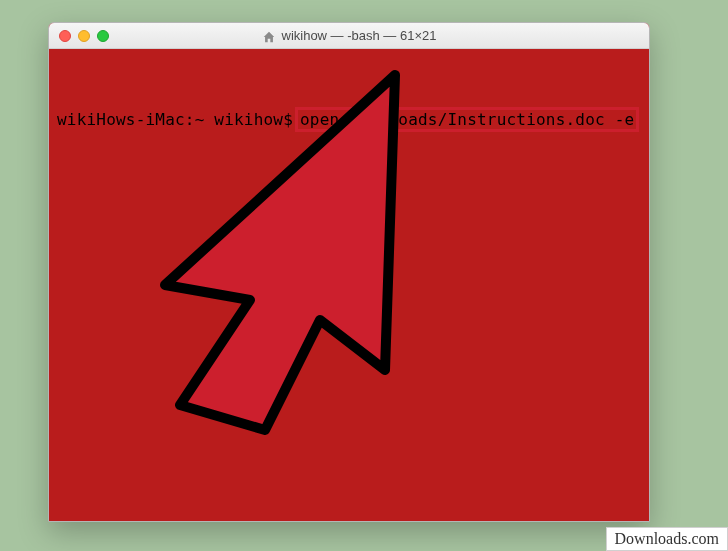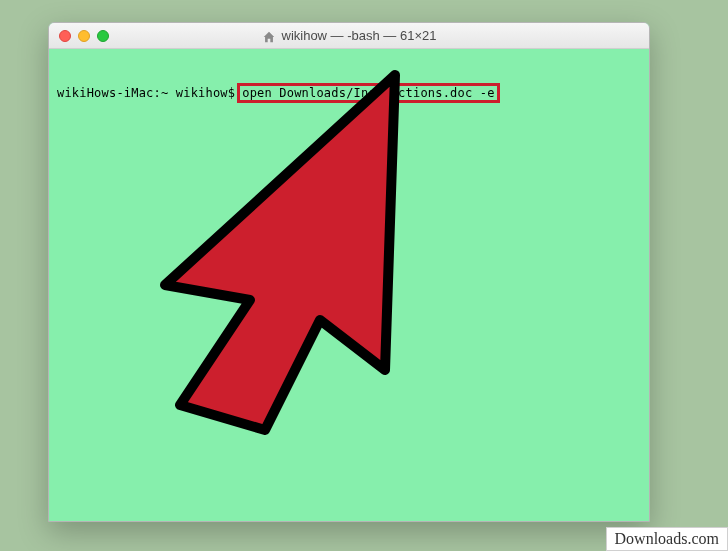--- a/index.html
+++ b/index.html
@@ -10,21 +10,21 @@
     position: relative;
     font-family: "Menlo", "Monaco", monospace;
     overflow: hidden;
   }
   .terminal-window {
     position: absolute;
     left: 48px;
     top: 22px;
     width: 602px;
     height: 500px;
-    background: #86efac;
+    background: #b91c1c;
     border: 1px solid #b5b5b5;
     border-radius: 6px 6px 0 0;
     box-shadow: 0 10px 30px rgba(0,0,0,0.25);
     overflow: hidden;
   }
   .titlebar {
     height: 26px;
     background: linear-gradient(#f6f6f6, #e6e6e6);
     border-bottom: 1px solid #cfcfcf;
     display: flex;
@@ -57,22 +57,22 @@
     width: 14px;
     height: 14px;
     display: inline-block;
   }
   .title-text {
     font-family: -apple-system, "Helvetica Neue", Arial, sans-serif;
     font-size: 13px;
     color: #4a4a4a;
   }
   .terminal-body {
-    padding: 6px 8px;
-    font-size: 12px;
+    padding: 20px 8px;
+    font-size: 16px;
     color: #000;
     letter-spacing: 0.2px;
     white-space: pre;
   }
   .prompt-line {
     display: flex;
     align-items: baseline;
   }
   .highlight-box {
     border: 3px solid #cc1f2d;

